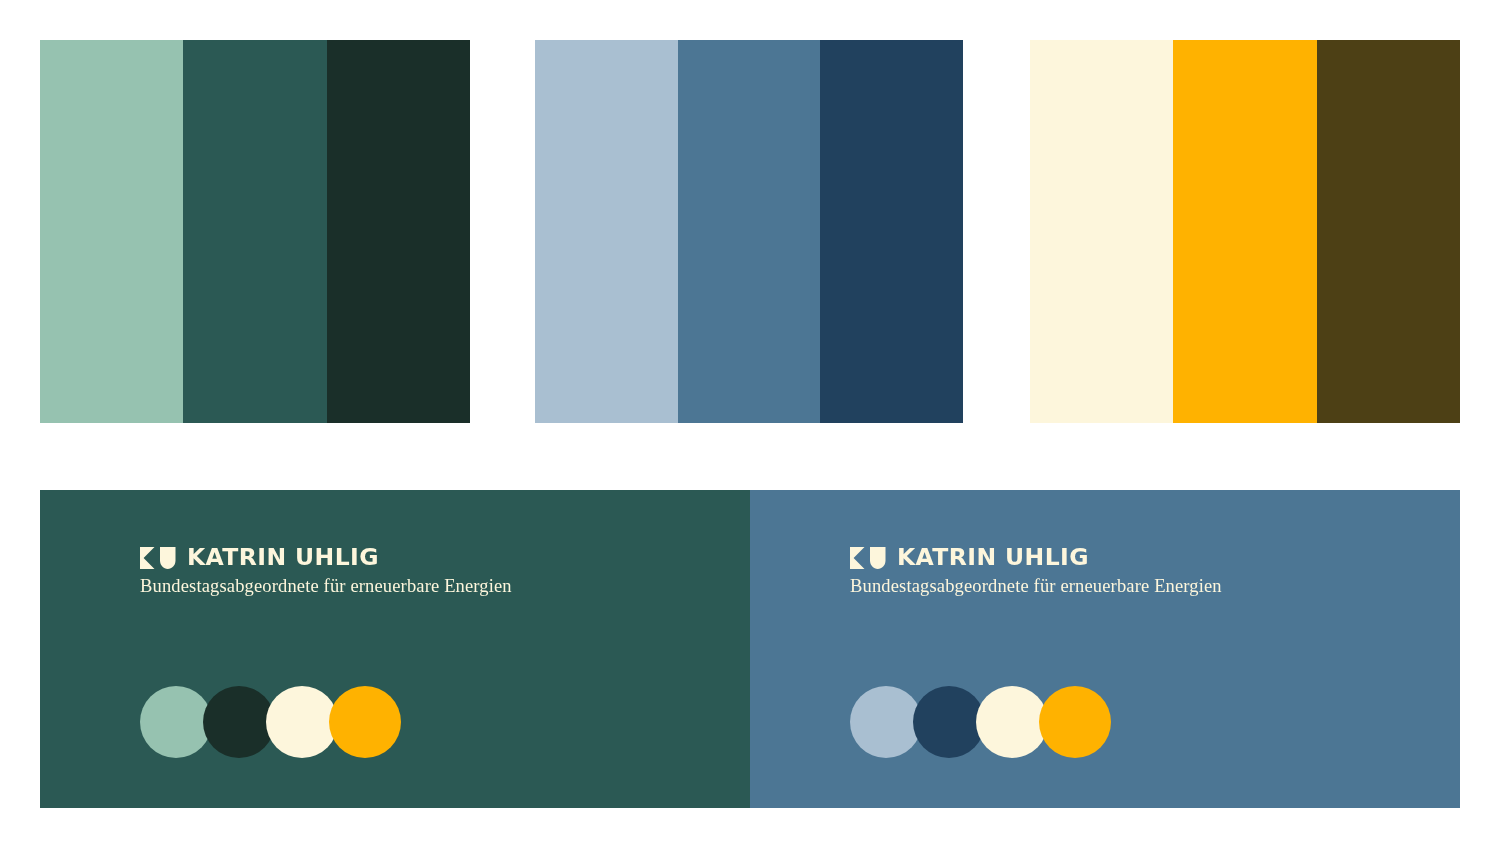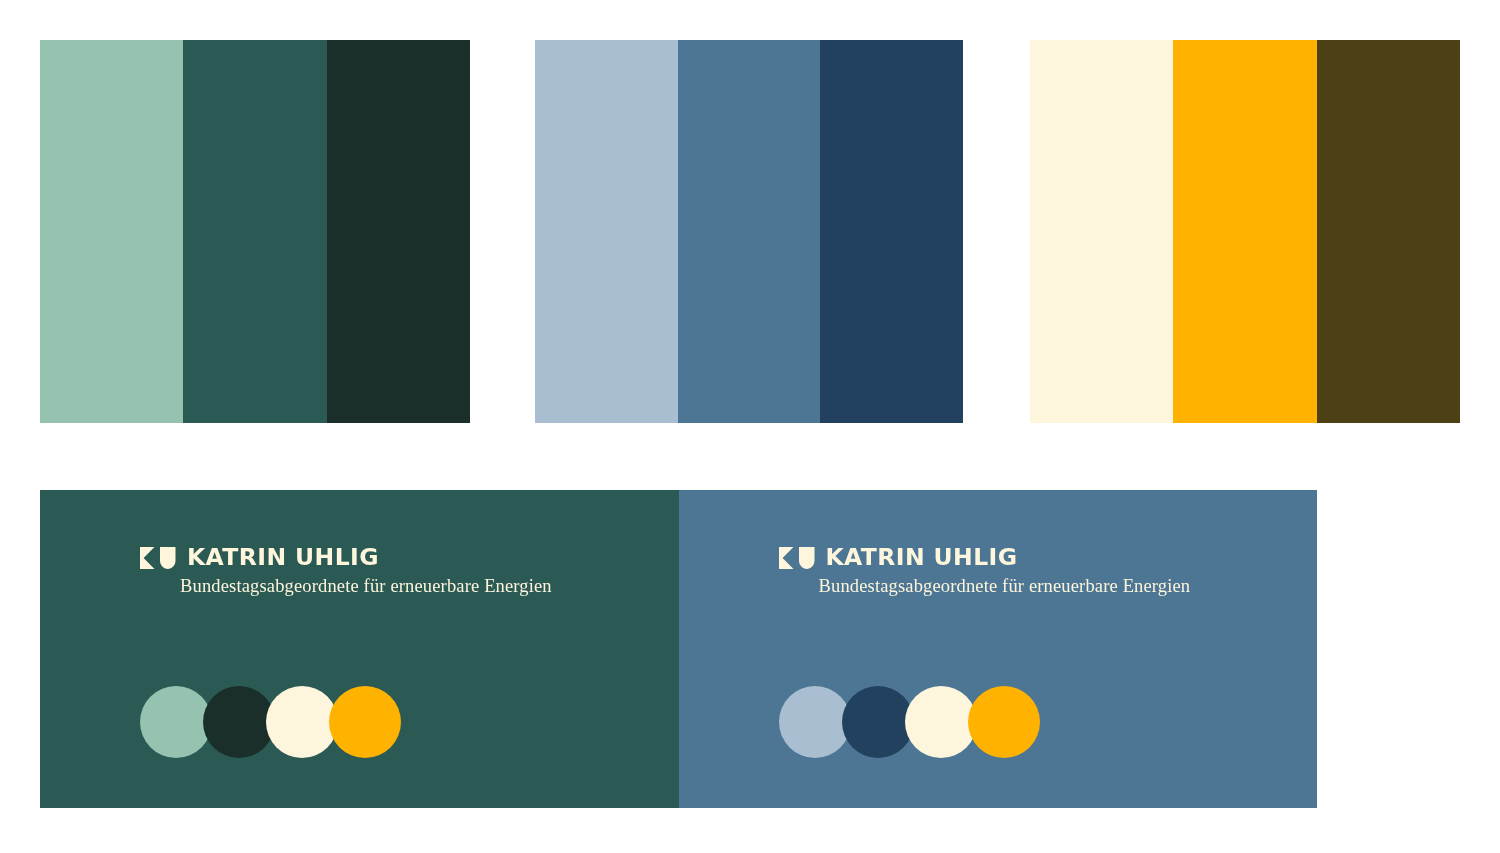--- a/index.html
+++ b/index.html
@@ -34,21 +34,21 @@
   .swatch {
     height: 100%;
     flex: 1 1 0;
   }
 
   
   .panels {
     position: absolute;
     left: 40px;
     top: 490px;
-    width: 1277px;
+    width: 1420px;
     height: 318px;
     display: flex;
   }
   .panel {
     position: relative;
     width: 50%;
     height: 100%;
     box-sizing: border-box;
   }
 
@@ -78,21 +78,20 @@
     color: #FDF6DC;
   }
   .brand-tagline {
     margin-top: 6px;
     font-family: "Liberation Serif", serif;
     font-size: 18.5px;
     line-height: 1.15;
     letter-spacing: 0.15px;
     white-space: nowrap;
     color: #FDF6DC;
-    margin-left: 40px;
   }
 
   .dot-row {
     position: absolute;
     left: 100px;
     top: 196px;
     display: flex;
     align-items: center;
   }
   .dot {

